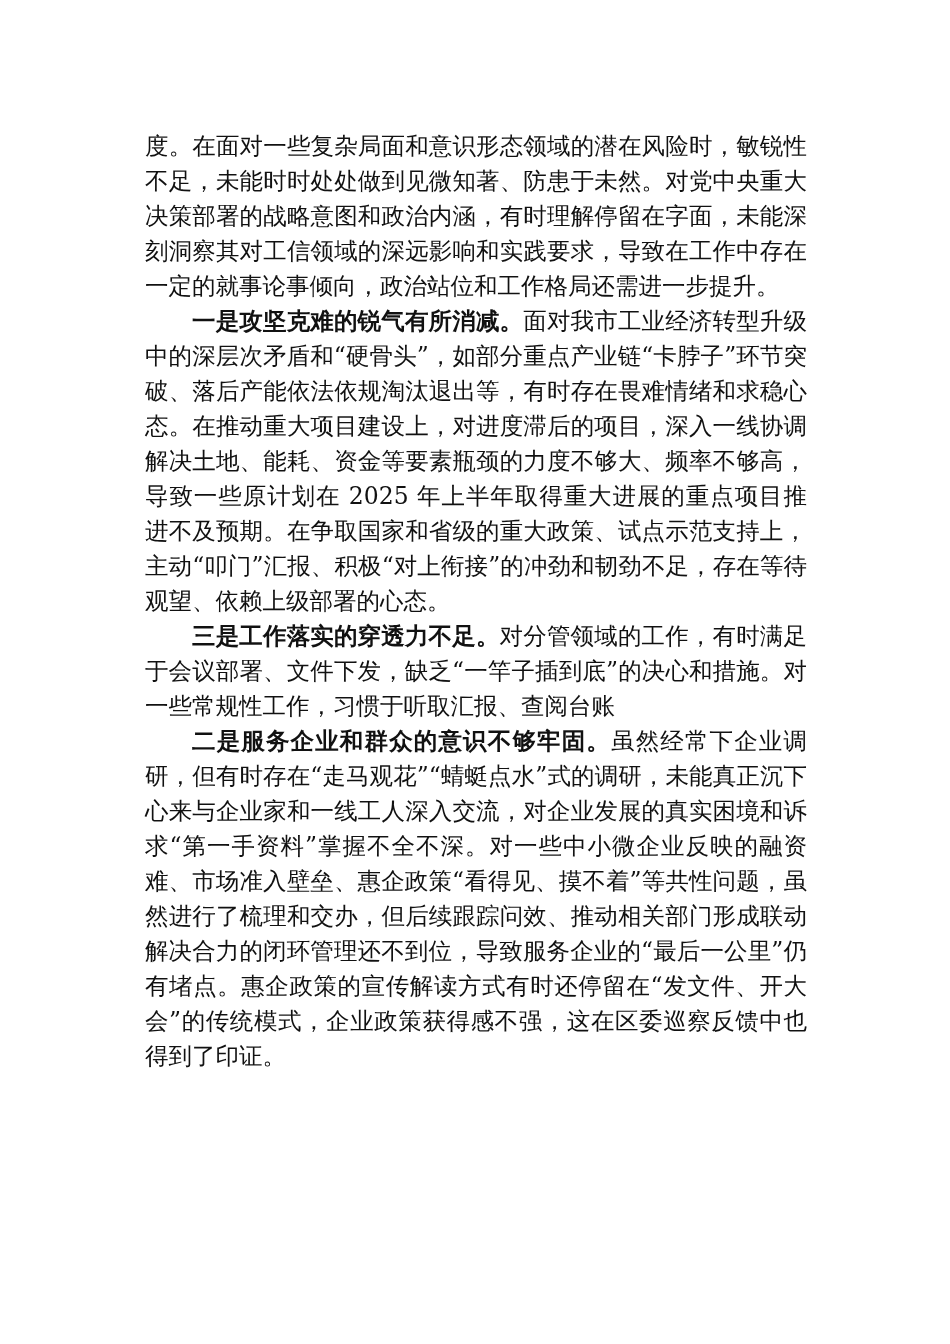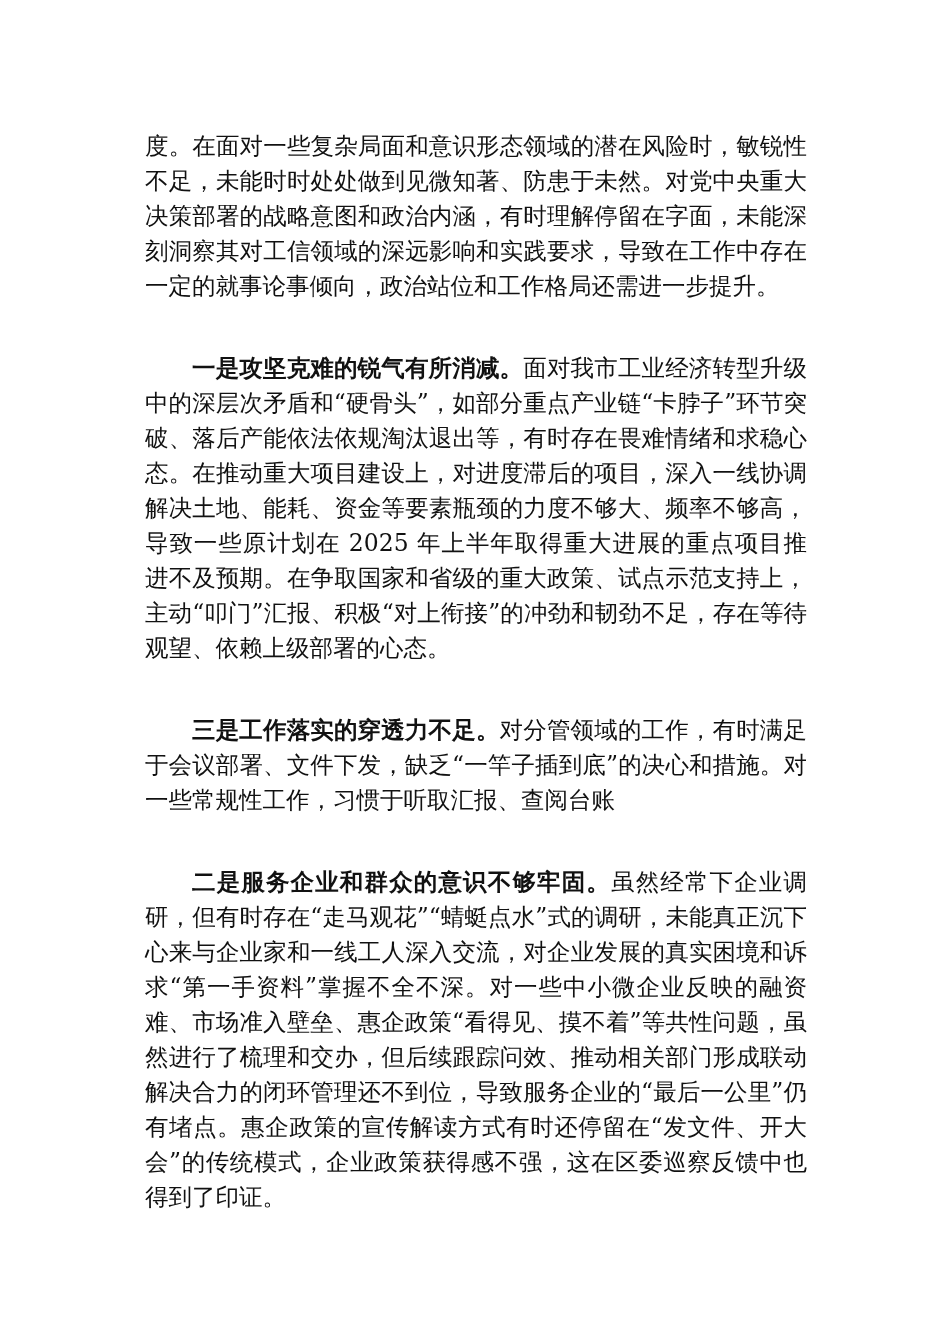--- a/index.html
+++ b/index.html
@@ -10,21 +10,21 @@
       top: 129px;
       width: 662px;
       font-family: "DejaVu Serif", "Liberation Serif", serif;
       font-size: 23.5px;
       line-height: 35px;
       color: #111111;
       text-align: justify;
       text-justify: inter-character;
     }
     .para { margin: 0; padding: 0; }
-    .indent { text-indent: 2em; margin-top: 47px; }
+    .indent { text-indent: 2em; }
     .indent-heading { text-indent: 2.5em; }
     .bold-lead { font-weight: bold; font-family: "DejaVu Sans", "Liberation Sans", sans-serif; }
   </style>
 </head>
 <body>
 
 <div class="page">
   <p class="para">度。在面对一些复杂局面和意识形态领域的潜在风险时，敏锐性不足，未能时时处处做到见微知著、防患于未然。对党中央重大决策部署的战略意图和政治内涵，有时理解停留在字面，未能深刻洞察其对工信领域的深远影响和实践要求，导致在工作中存在一定的就事论事倾向，政治站位和工作格局还需进一步提升。</p>
 
 

